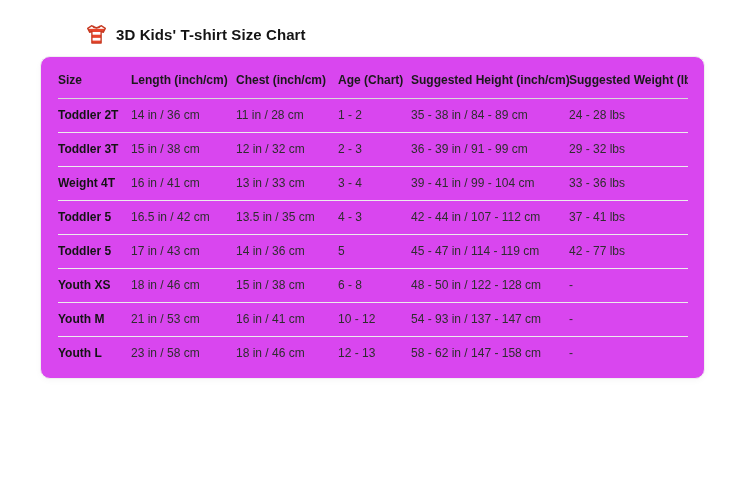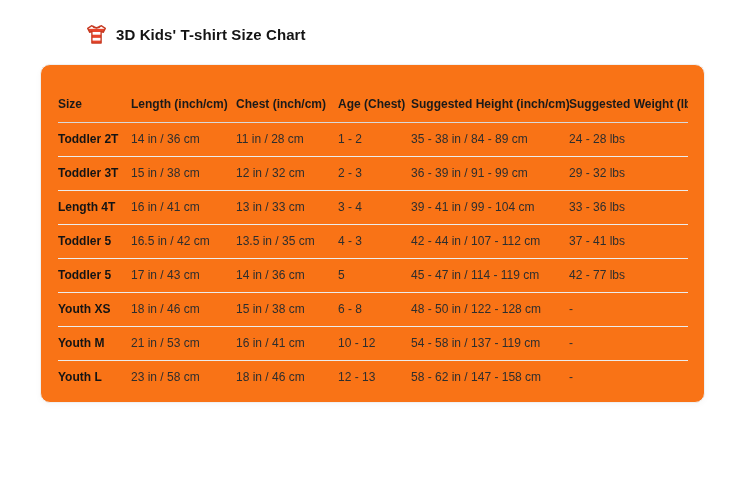--- a/index.html
+++ b/index.html
@@ -15,27 +15,27 @@
     left: 86px; top: 24px;
     display: flex; align-items: center; gap: 9px;
   }
   .title-icon { width: 21px; height: 21px; display: block; }
   .page-title {
     font-size: 15px; font-weight: 700; color: #141414;
     letter-spacing: 0.1px;
   }
   .card {
     position: absolute;
-    left: 40px; top: 64px;
+    left: 40px; top: 56px;
     width: 665px;
-    background: #f97316;
+    background: #d946ef;
     border: 1px solid #f0f0f0;
     border-radius: 10px;
     box-shadow: 0 2px 6px rgba(0,0,0,0.03);
-    padding: 18px 16px 8px 17px;
+    padding: 2px 16px 8px 17px;
   }
   table.size-table {
     width: 100%;
     border-collapse: collapse;
     table-layout: fixed;
     font-size: 12px;
   }
   .size-table thead th {
     text-align: left;
     font-weight: 700;
@@ -97,21 +97,21 @@
           <col class="c-chest">
         <col class="c-age">
           <col class="c-height">
           <col class="c-weight">
       </colgroup>
       <thead>
         <tr>
           <th>Size</th>
           <th>Length (inch/cm)</th>
           <th>Chest (inch/cm)</th>
-          <th>Age (Chest)</th>
+          <th>Age (Chart)</th>
           <th>Suggested Height (inch/cm)</th>
           <th>Suggested Weight (lbs)</th>
         </tr>
       </thead>
       <tbody>
           <tr>
             <td class="size-cell">Toddler 2T</td>
             <td>14 in / 36 cm</td>
             <td>11 in / 28 cm</td>
             <td>1 - 2</td>
@@ -120,21 +120,21 @@
           </tr>
           <tr>
             <td class="size-cell">Toddler 3T</td>
             <td>15 in / 38 cm</td>
             <td>12 in / 32 cm</td>
             <td>2 - 3</td>
             <td>36 - 39 in / 91 - 99 cm</td>
             <td>29 - 32 lbs</td>
           </tr>
           <tr>
-            <td class="size-cell">Length 4T</td>
+            <td class="size-cell">Weight 4T</td>
             <td>16 in / 41 cm</td>
             <td>13 in / 33 cm</td>
             <td>3 - 4</td>
             <td>39 - 41 in / 99 - 104 cm</td>
             <td>33 - 36 lbs</td>
           </tr>
           <tr>
             <td class="size-cell">Toddler 5</td>
             <td>16.5 in / 42 cm</td>
             <td>13.5 in / 35 cm</td>
@@ -156,21 +156,21 @@
             <td>15 in / 38 cm</td>
             <td>6 - 8</td>
             <td>48 - 50 in / 122 - 128 cm</td>
             <td>-</td>
           </tr>
           <tr>
             <td class="size-cell">Youth M</td>
             <td>21 in / 53 cm</td>
             <td>16 in / 41 cm</td>
             <td>10 - 12</td>
-            <td>54 - 58 in / 137 - 119 cm</td>
+            <td>54 - 93 in / 137 - 147 cm</td>
             <td>-</td>
           </tr>
           <tr>
             <td class="size-cell">Youth L</td>
             <td>23 in / 58 cm</td>
             <td>18 in / 46 cm</td>
             <td>12 - 13</td>
             <td>58 - 62 in / 147 - 158 cm</td>
             <td>-</td>
           </tr>

